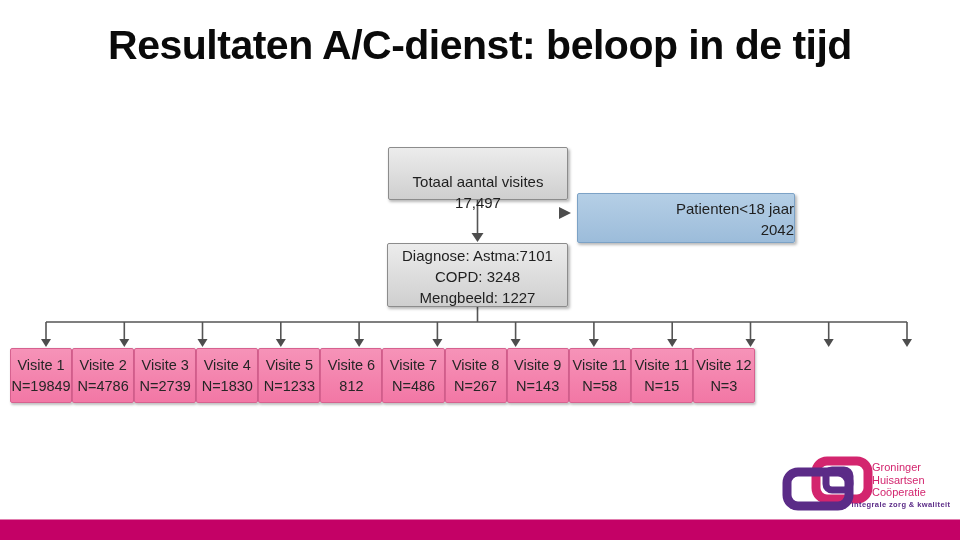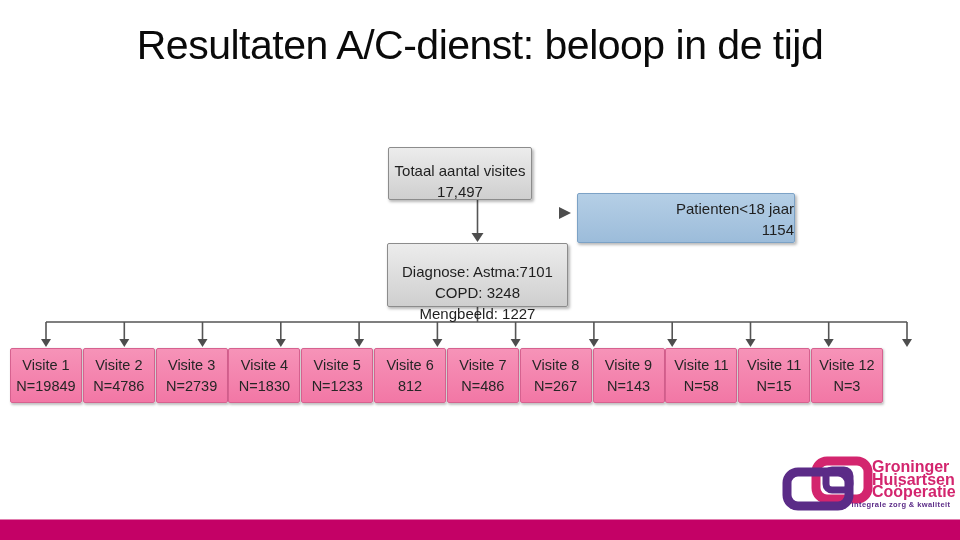--- a/index.html
+++ b/index.html
@@ -2,56 +2,56 @@
 <html><head>
 <meta charset="utf-8">
 <style>
   html,body{margin:0;padding:0;background:#ffffff;}
   .slide{
     position:relative;width:960px;height:540px;background:#ffffff;overflow:hidden;
     font-family:"Liberation Sans",sans-serif;
   }
   .slide-title{
     position:absolute;left:0;top:22px;width:960px;text-align:center;
-    font-size:41px;font-weight:400;color:#0a0a0a;letter-spacing:-0.5px;margin:0;
+    font-size:41px;font-weight:700;color:#0a0a0a;letter-spacing:-0.5px;margin:0;
   }
   .node{
     position:absolute;box-sizing:border-box;text-align:center;color:#1f1f1f;
     border-radius:2px;font-size:15px;line-height:21px;
     box-shadow:1.5px 2px 3px rgba(0,0,0,0.28);
   }
   .node-gray{
     background:linear-gradient(#ececec,#cfcfcf);
     border:1px solid #8c8c8c;
   }
   .node-blue{
     background:linear-gradient(#b5cfe6,#9cbcda);
     border:1px solid #7ca2c6;
     text-align:right;
   }
-  .box-total{left:388px;top:147px;width:144px;height:53px;padding-top:12px;}
+  .box-total{left:388px;top:147px;width:180px;height:53px;padding-top:23px;}
   .box-patients{left:577px;top:193px;width:218px;height:50px;padding-top:4px;}
-  .box-diagnose{left:387px;top:243px;width:181px;height:64px;padding-top:17px;}
+  .box-diagnose{left:387px;top:243px;width:181px;height:64px;padding-top:1px;}
   .connector-svg{position:absolute;left:0;top:0;width:960px;height:540px;pointer-events:none;}
   .visites-row{
-    position:absolute;left:10px;top:348px;width:873px;height:55px;
+    position:absolute;left:10px;top:348px;width:745px;height:55px;
     display:flex;justify-content:space-between;
   }
   .visite-box{
     box-sizing:border-box;width:72px;height:55px;text-align:center;
     background:linear-gradient(#f693b8,#f277a5);
     border:1px solid #d6618f;border-radius:2px;
     box-shadow:1px 1.5px 2.5px rgba(0,0,0,0.25);
     font-size:14.5px;line-height:21px;color:#262626;padding-top:6px;
   }
   .footer-logo{position:absolute;left:770px;top:455px;width:190px;height:60px;}
   .logo-mark{position:absolute;left:0;top:0;}
   .logo-text{
     position:absolute;left:102px;top:6px;width:86px;
-    font-size:16px;line-height:12.5px;font-weight:700;color:#d3256e;
+    font-size:11px;line-height:12.5px;font-weight:400;color:#d3256e;
   }
   .logo-tagline{
     position:absolute;left:72px;top:45px;width:118px;text-align:center;
     font-size:7.5px;font-weight:700;color:#5b2b87;letter-spacing:0.4px;white-space:nowrap;
   }
   .bottom-bar{
     position:absolute;left:0;top:519px;width:960px;height:21px;
     background:#c40166;border-top:1px solid #e17dae;box-sizing:border-box;
   }
 </style>
@@ -98,21 +98,21 @@
     </g>
   </svg>
 
   <div class="node node-gray box-total">
     <div>Totaal aantal visites</div>
     <div>17,497</div>
   </div>
 
   <div class="node node-blue box-patients">
     <div>Patienten&lt;18 jaar</div>
-    <div>1154</div>
+    <div>2042</div>
   </div>
 
   <div class="node node-gray box-diagnose">
     <div>Diagnose: Astma:7101</div>
     <div>COPD: 3248</div>
     <div>Mengbeeld: 1227</div>
   </div>
 
   <div class="visites-row">
     <div class="visite-box">

